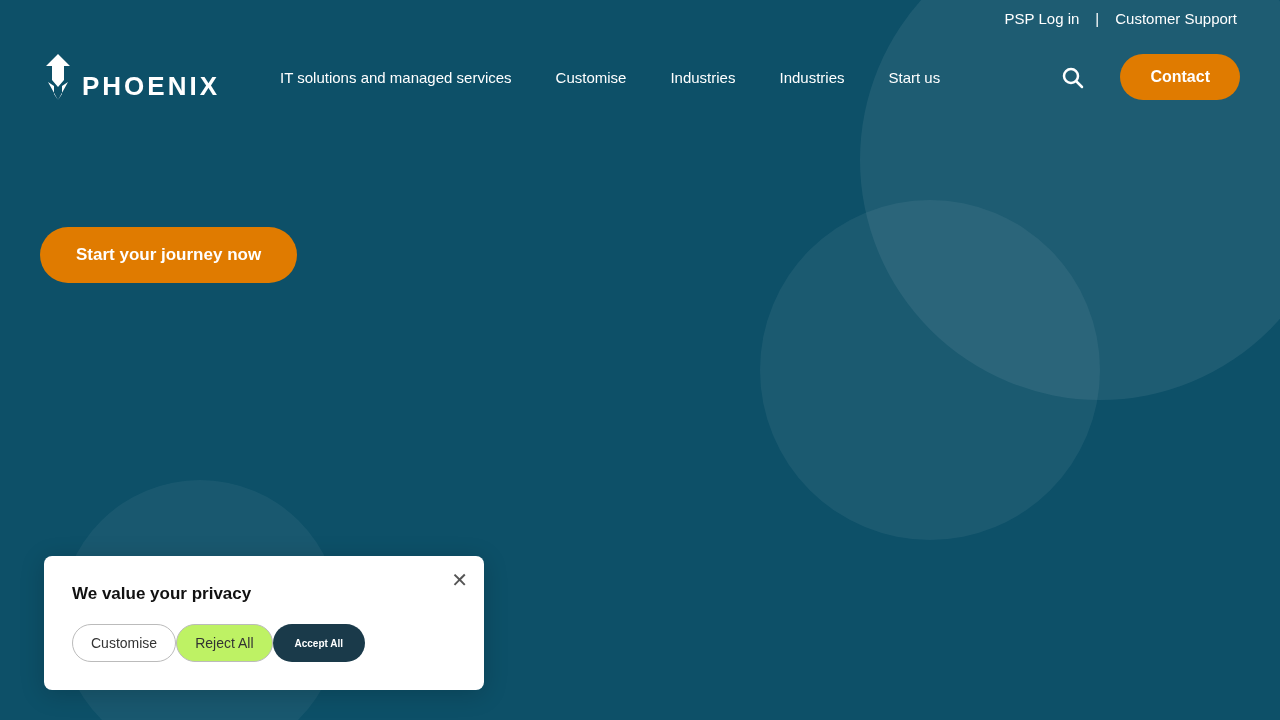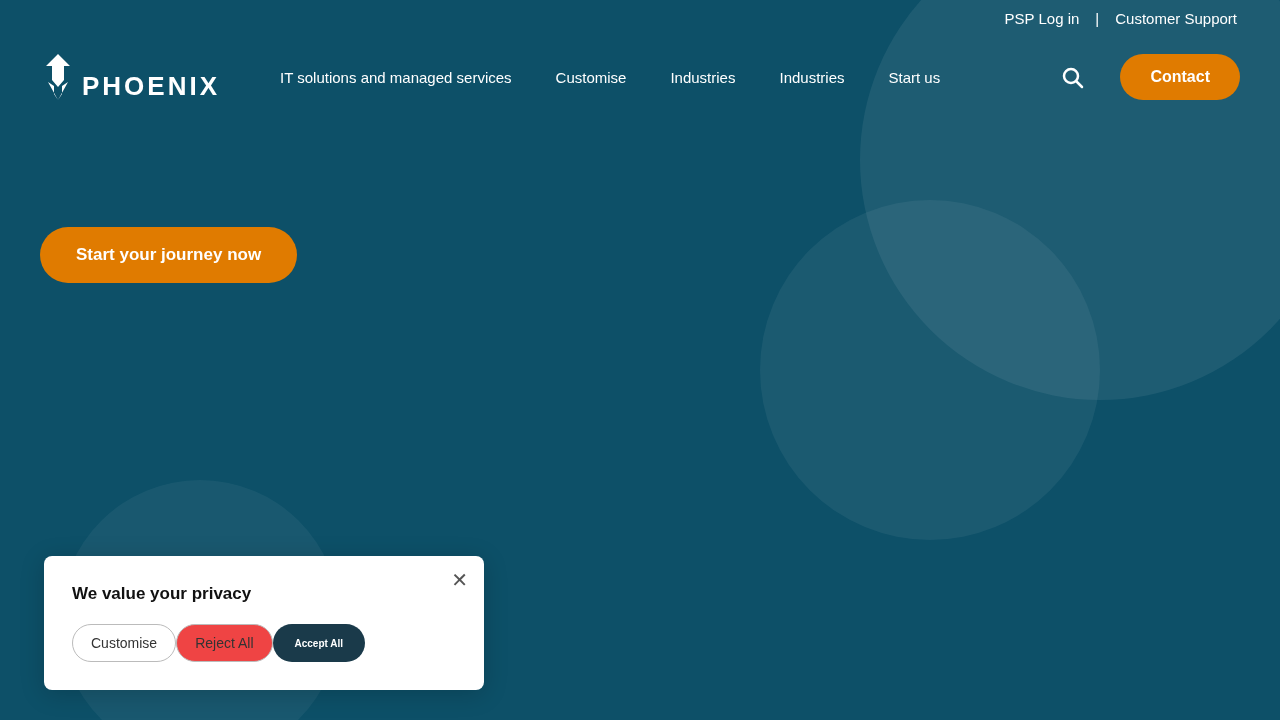--- a/index.html
+++ b/index.html
@@ -209,21 +209,21 @@
       background: white;
       color: #333;
       border-radius: 30px;
       padding: 10px 18px;
       font-size: 14px;
       cursor: pointer;
       font-weight: 500;
     }
     .btn-reject {
       border: 1.5px solid #bbb;
-      background: #ef4444;
+      background: #bef264;
       color: #333;
       border-radius: 30px;
       padding: 10px 18px;
       font-size: 14px;
       cursor: pointer;
       font-weight: 500;
     }
     .btn-accept {
       border: none;
       background: #1a3a4a;

